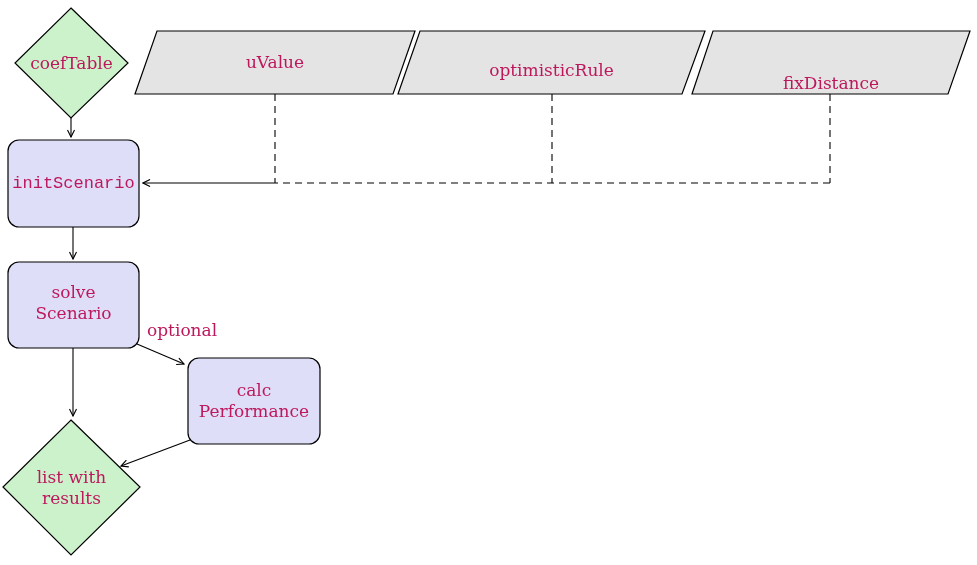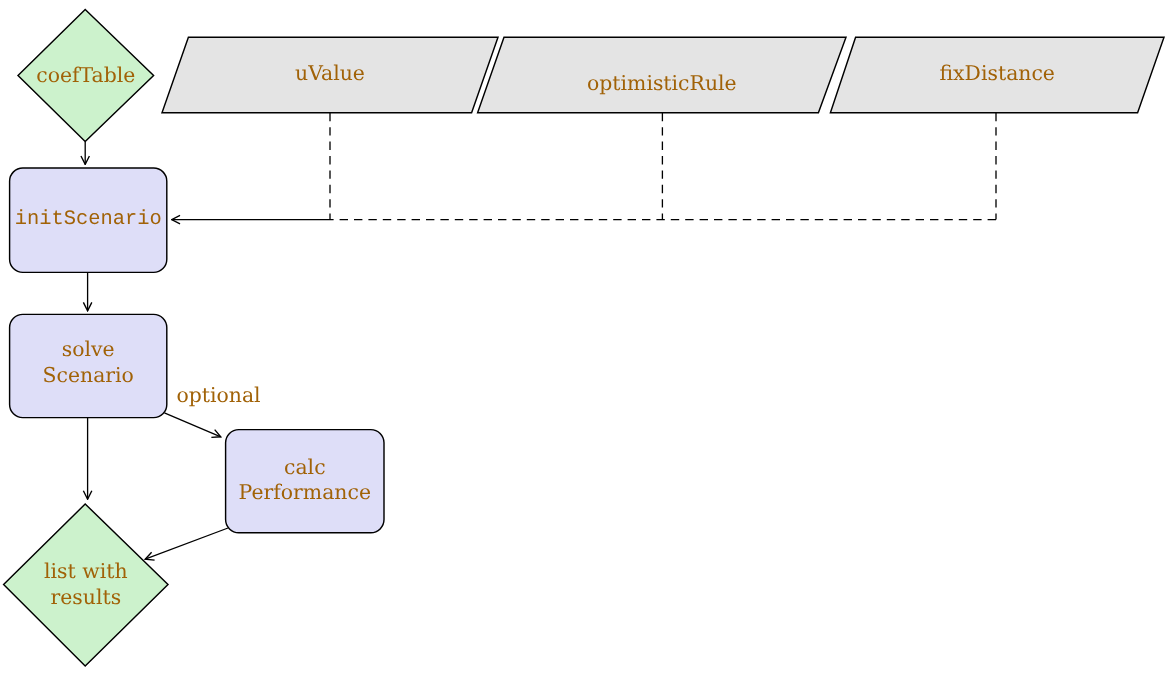--- a/index.html
+++ b/index.html
@@ -6,21 +6,21 @@
     margin: 0;
     padding: 0;
     background: #ffffff;
   }
   .canvas {
     position: relative;
     width: 977px;
     height: 565px;
     background: #ffffff;
     font-family: "DejaVu Serif", "Liberation Serif", serif;
-    color: #a16207;
+    color: #be185d;
     overflow: hidden;
     border-radius: 20px;
   }
   .connector-layer {
     position: absolute;
     left: 0;
     top: 0;
   }
   .shape {
     stroke: #000000;
@@ -91,21 +91,21 @@
   </div>
 
   <div class="label" style="left:135px; top:31px; width:280px; height:63px;">
     <span>uValue</span>
   </div>
 
   <div class="label" style="left:398px; top:31px; width:307px; height:78px;">
     <span>optimisticRule</span>
   </div>
 
-  <div class="label" style="left:692px; top:31px; width:278px; height:63px;">
+  <div class="label" style="left:692px; top:31px; width:278px; height:63px;justify-content:flex-end;">
     <span>fixDistance</span>
   </div>
 
   <div class="label" style="left:8px; top:140px; width:131px; height:87px;font-family:Liberation Mono, monospace;">
     <span>initScenario</span>
   </div>
 
   <div class="label" style="left:8px; top:262px; width:131px; height:82px;">
     <span>solve</span>
     <span>Scenario</span>

